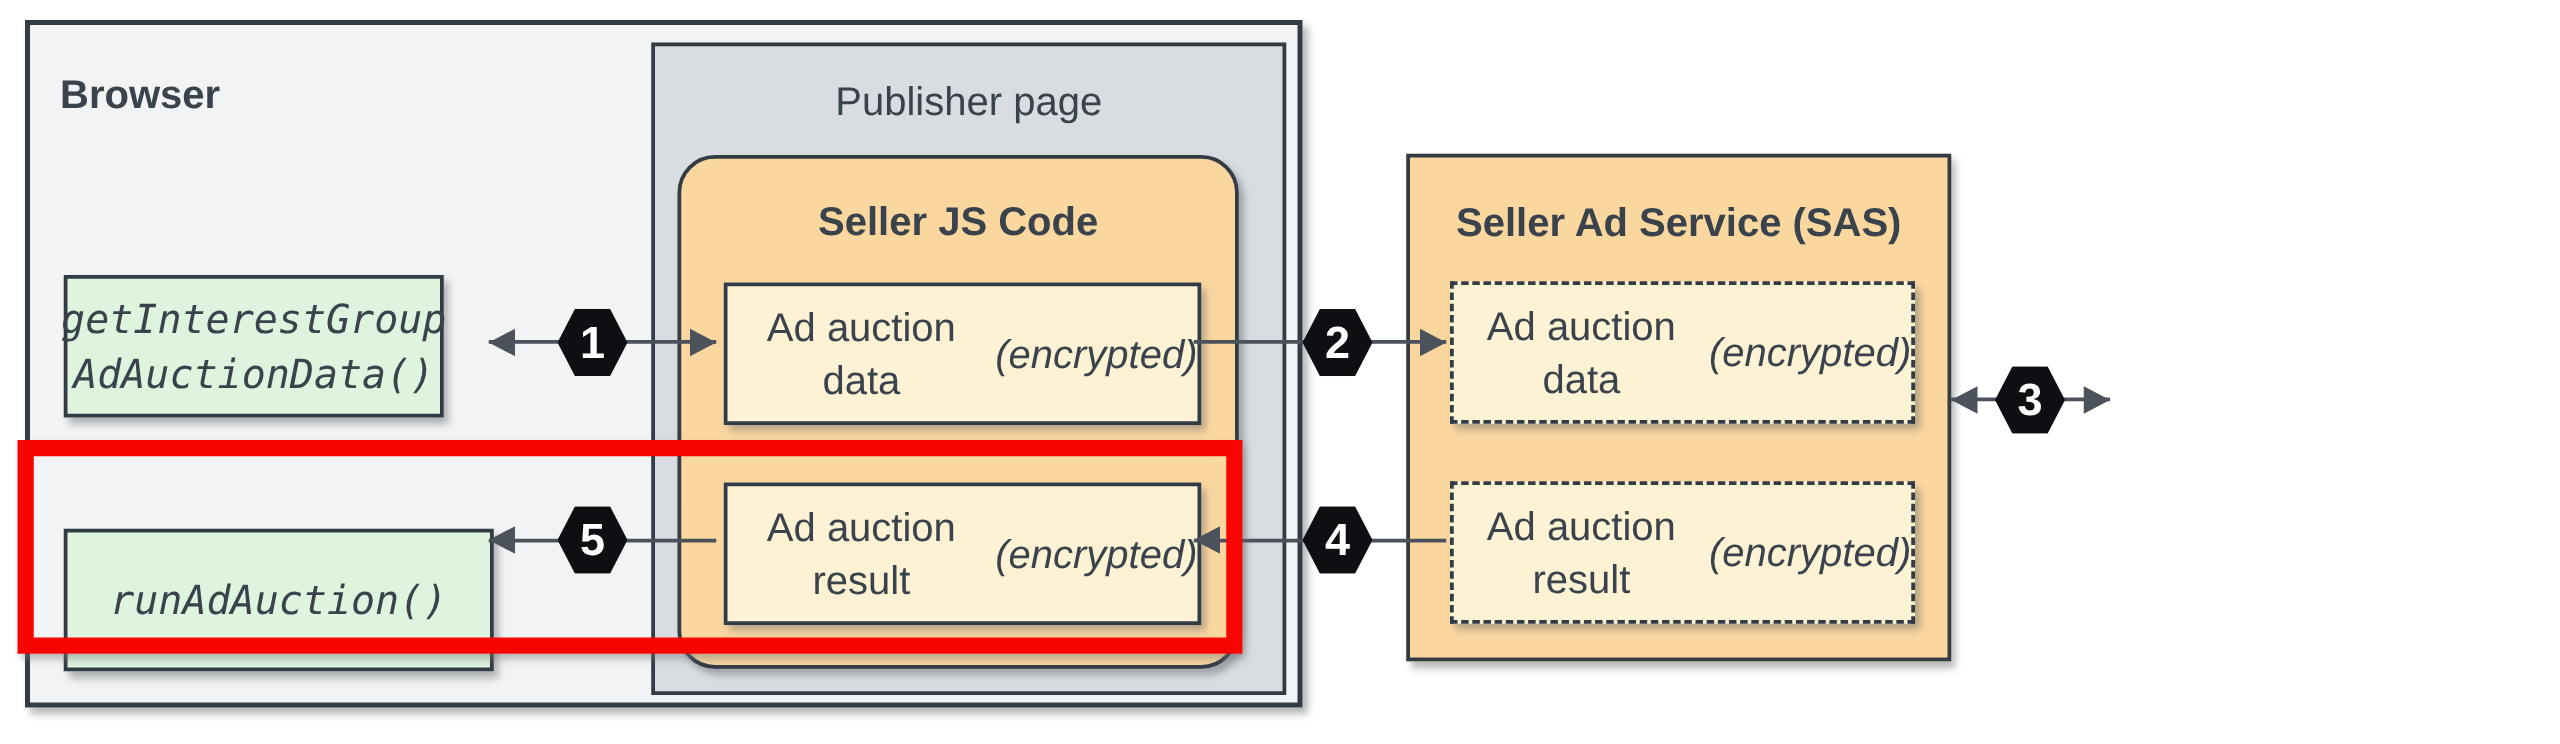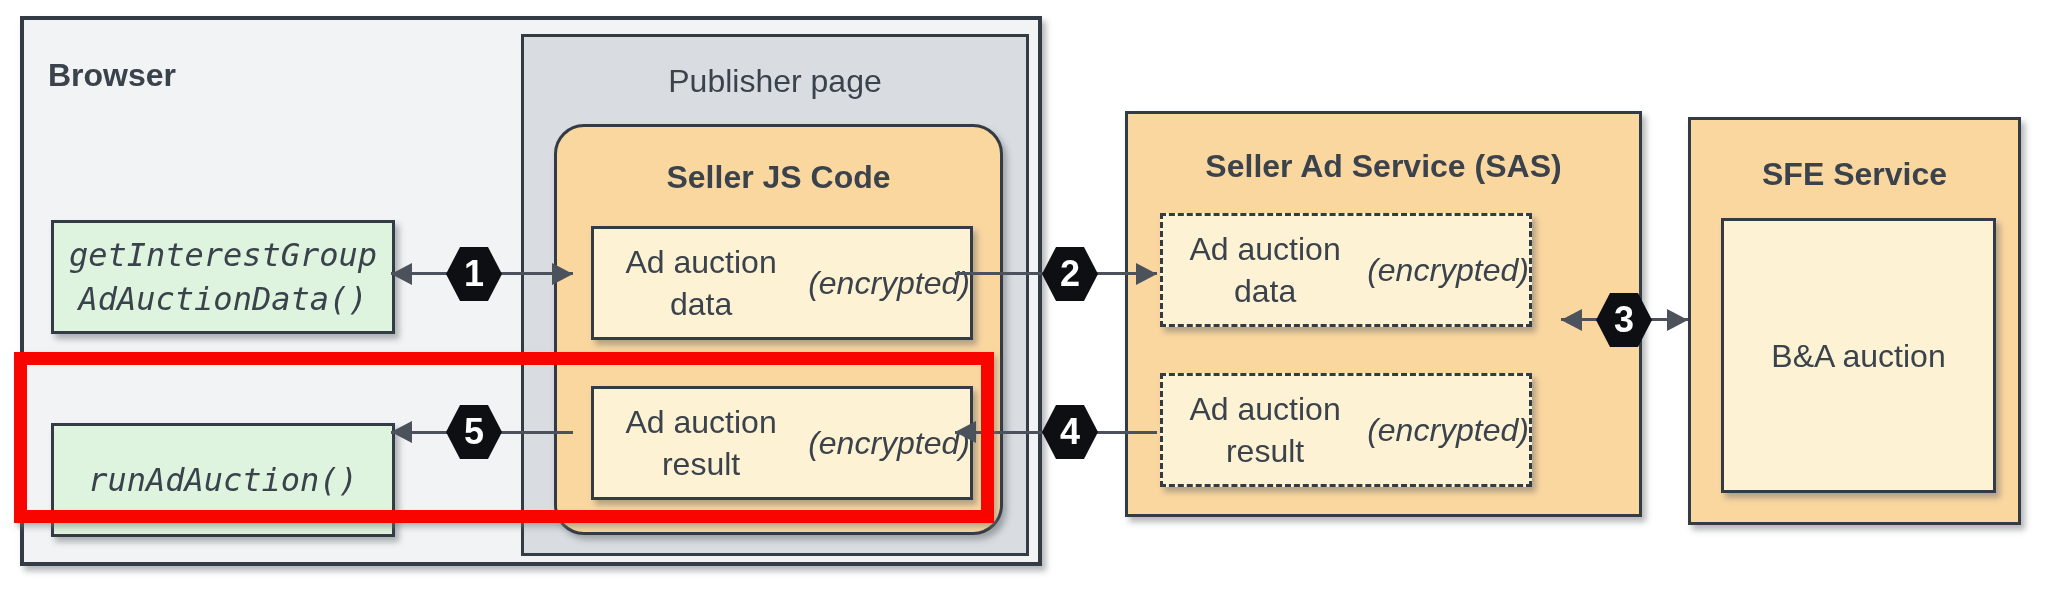--- a/index.html
+++ b/index.html
@@ -14,33 +14,33 @@
 
   .box{position:absolute; border:3px solid var(--ink);}
   .shadow{box-shadow:4px 5px 6px rgba(90,95,100,.45);}
 
   .browser{left:20px; top:16px; width:1022px; height:550px; background:var(--browser-fill); border-width:4px;}
   .browser-title{position:absolute; left:24px; top:18px; font-size:32px; font-weight:bold; color:var(--text);margin-top:19px;}
 
   .publisher{left:497px; top:14px; width:508px; height:522px; background:var(--publisher-fill);}
   .publisher-title{position:absolute; left:0; top:26px; width:100%; text-align:center; font-size:32px; color:var(--text);}
 
-  .seller-js{left:30px; top:87px; width:449px; height:411px; background:var(--orange-fill);border-radius:30px;}
+  .seller-js{left:18px; top:87px; width:449px; height:411px; background:var(--orange-fill);border-radius:30px;}
   .panel-title{position:absolute; left:0; width:100%; text-align:center; font-size:32px; font-weight:bold; color:var(--text);}
 
   .cream{background:var(--cream-fill);}
   .cream-text{display:flex; flex-direction:row; align-items:center; justify-content:center; text-align:center; font-size:32px; line-height:42px; color:var(--text);}
   .enc{font-style:italic;}
 
   .green{background:var(--green-fill); display:flex; flex-direction:column; align-items:center; justify-content:center; text-align:center;}
   .mono{font-family:"DejaVu Sans Mono", monospace; font-style:italic; font-size:32px; line-height:44px; color:var(--text);}
 
   .dashed{border-style:dashed;}
 
-  .sas{left:1125px; top:111px; width:517px; height:406px; background:var(--orange-fill);}
+  .sas{left:1125px; top:123px; width:436px; height:406px; background:var(--orange-fill);}
   .sfe{left:1688px; top:117px; width:333px; height:408px; background:var(--orange-fill);}
 
   .h-line{position:absolute; height:3px; background:var(--line); z-index:40;}
   .arrowhead{position:absolute; width:0; height:0; z-index:41;}
   .ah-left{border-top:11px solid transparent; border-bottom:11px solid transparent; border-right:21px solid var(--line);}
   .ah-right{border-top:11px solid transparent; border-bottom:11px solid transparent; border-left:21px solid var(--line);}
 
   .hex{position:absolute; width:56px; height:54px; background:var(--badge-fill);
        clip-path:polygon(0% 50%, 25% 0%, 75% 0%, 100% 50%, 75% 100%, 25% 100%);
        display:flex; align-items:center; justify-content:center;
@@ -51,21 +51,21 @@
             box-shadow:3px 4px 6px rgba(120,120,120,.5); background:transparent;}
 </style>
 </head>
 <body>
 
 <div id="stage">
 
   <div class="box shadow browser">
     <div class="browser-title">Browser</div>
 
-    <div class="box shadow green" style="left:27px; top:200px; width:344px; height:114px;">
+    <div class="box shadow green" style="left:27px; top:200px; width:304px; height:114px;">
       <span class="mono">getInterestGroup</span>
       <span class="mono">AdAuctionData()</span>
     </div>
 
     <div class="box shadow green" style="left:27px; top:360px; width:344px; height:114px;margin-top:43px;">
       <span class="mono">runAdAuction()</span>
     </div>
 
     <div class="box publisher">
       <div class="publisher-title">Publisher page</div>
@@ -93,26 +93,20 @@
       <span>Ad auction data</span>
       <span class="enc">(encrypted)</span>
     </div>
 
     <div class="box shadow dashed cream cream-text" style="left:32px; top:259px; width:372px; height:114px;">
       <span>Ad auction result</span>
       <span class="enc">(encrypted)</span>
     </div>
   </div>
 
-  <div class="box shadow sfe">
-    <div class="panel-title" style="top:36px;">SFE Service</div>
-    <div class="box shadow cream cream-text" style="left:30px; top:98px; width:275px; height:275px;">
-      <span>B&amp;A auction</span>
-    </div>
-  </div>
 
   <div class="h-line" style="left:391px; top:272px; width:182px;"></div>
   <div class="arrowhead ah-left" style="left:391px; top:263px;"></div>
   <div class="arrowhead ah-right" style="left:552px; top:263px;"></div>
   <div class="hex" style="left:446px; top:247px;">
     <span>1</span>
   </div>
 
   <div class="h-line" style="left:955px; top:272px; width:202px;"></div>
   <div class="arrowhead ah-right" style="left:1136px; top:263px;"></div>

